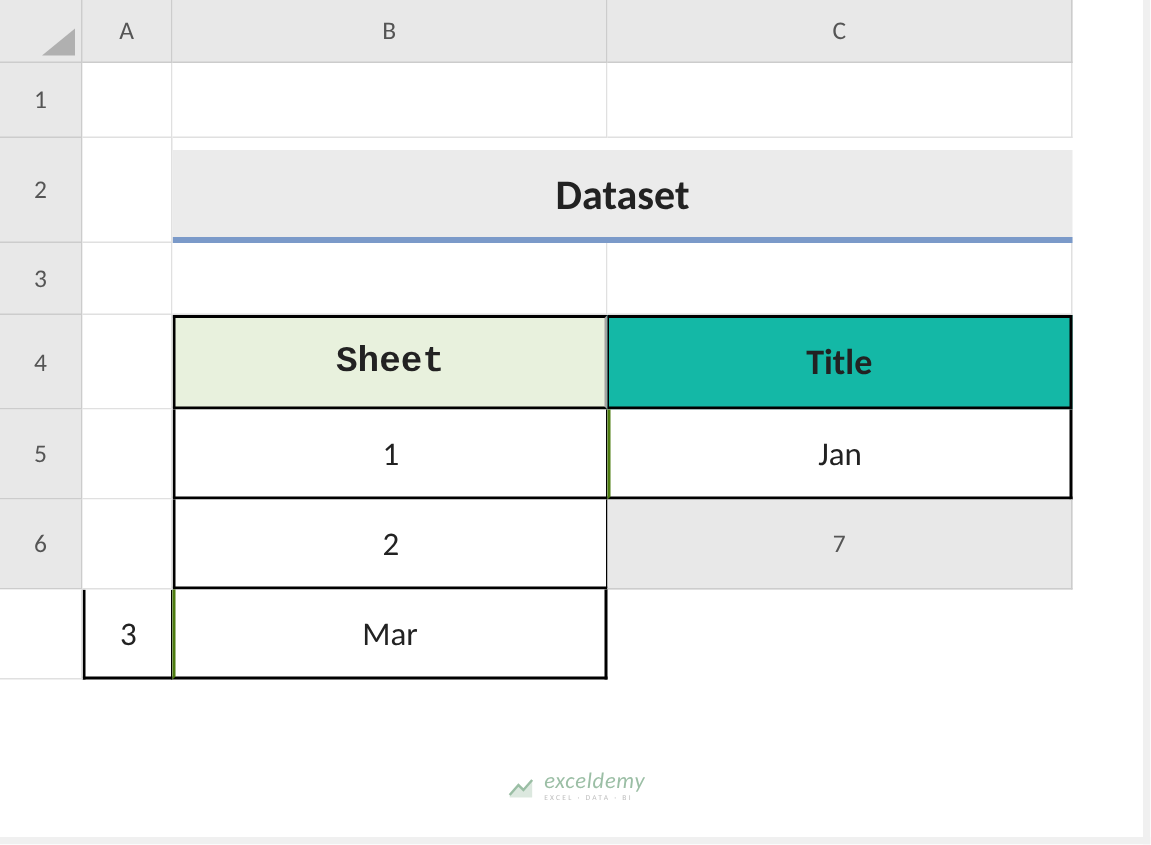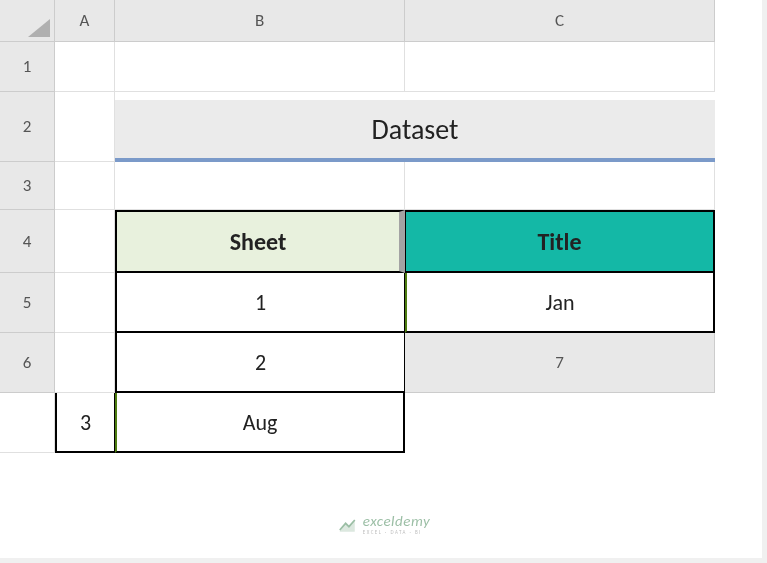--- a/index.html
+++ b/index.html
@@ -63,36 +63,37 @@
       position: relative;
     }
     .title-banner {
       grid-column: 3 / 5;
       background: #ebebeb;
       border-bottom: 4px solid #7b9ac9;
       display: flex;
       align-items: center;
       justify-content: center;
       font-size: 28px;
-      font-weight: normal;
+      font-weight: bold;
       color: #222;
       margin-top: 8px;
     }
     .th-cell {
       display: flex;
       align-items: center;
       justify-content: center;
       font-size: 24px;
       font-weight: bold;
       color: #222;
       border: 2px solid #000;
     }
     .th-sheet {
       background: #e8f1dd;
-      border-right: 6px solid #a3a3a3;
+      border-right: 2px solid #a3a3a3;
+      font-family: Liberation Mono, monospace;
     }
     .th-title {
       background: #14b8a6;
       border-left: 1px solid #000;
     }
     .td-cell {
       display: flex;
       align-items: center;
       justify-content: center;
       font-size: 22px;
@@ -190,21 +191,21 @@
   <div class="td-cell td-left">1</div>
   <div class="td-cell td-right">Jan</div>
 
   <div class="row-header">6</div>
   <div class="cell"></div>
   <div class="td-cell td-left">2</div>
 
   <div class="row-header">7</div>
   <div class="cell"></div>
   <div class="td-cell td-left">3</div>
-  <div class="td-cell td-right">Aug</div>
+  <div class="td-cell td-right">Mar</div>
 </div>
 
 <div class="watermark">
   <svg class="watermark-icon" viewBox="0 0 24 24" fill="none">
     <path d="M3 18 L10 10 L14 14 L21 6" stroke="#4a8a5c" stroke-width="2" fill="none"></path>
     <path d="M3 18 L10 10 L14 14 L21 6 L21 20 L3 20 Z" fill="#4a8a5c" opacity="0.35"></path>
   </svg>
   <div class="watermark-text">
     <span class="watermark-main">exceldemy</span>
     <span class="watermark-sub">EXCEL · DATA · BI</span>

